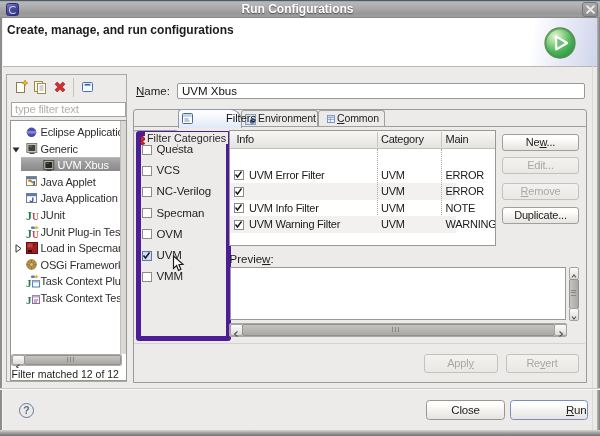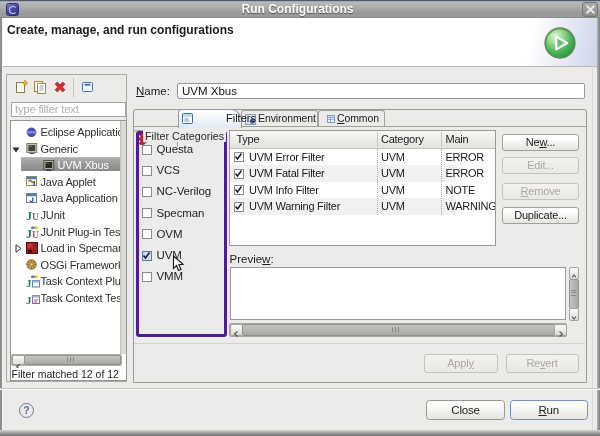--- a/index.html
+++ b/index.html
@@ -48,31 +48,31 @@
     font-size:11.5px;color:#111;padding-left:4px;line-height:14px;}
   
   #tfolder{left:133px;top:109px;width:452px;height:272px;border:1px solid #9b9995;border-radius:3px 3px 0 0;background:#ecebe9;}
   .tab{position:absolute;top:0;height:16px;border:1px solid #a2a09c;border-bottom:none;border-radius:3px 3px 0 0;
     font-size:10.5px;letter-spacing:-0.1px;color:#222;background:#ecebe9;}
   .tab .tx{position:absolute;top:1px;white-space:nowrap;}
   #tabline{position:absolute;left:0;top:16px;width:452px;height:1px;background:#a19f9b;}
   #tabsel{position:absolute;left:44px;top:-1px;width:62px;height:18px;border:1px solid #8f9aad;border-bottom:none;
     border-radius:4px 12px 0 0;background:linear-gradient(180deg,#fdfdfe 15%,#eaf0fa 70%,#dfe8f6 100%);z-index:3;}
   
-  #gbox{position:absolute;left:2px;top:21px;width:85px;height:200px;border:3px solid #4c1d95;border-radius:3px;}
+  #gbox{position:absolute;left:2px;top:21px;width:85px;height:200px;border:5px solid #4c1d95;border-radius:3px;}
   #gboxlbl{position:absolute;left:4px;top:-4.5px;background:#ecebe9;padding:0 2px;font-size:10.8px;color:#2a2a2a;white-space:nowrap;}
   .ck{position:absolute;width:8px;height:8px;border:1px solid #8d8b88;background:#fff;}
   .ckon{border-color:#5a7ba9;background:#cfdcf1;}
   .cklbl{position:absolute;font-size:11.5px;letter-spacing:-0.1px;color:#1e1e1e;}
   
   #tbl{position:absolute;left:94.5px;top:19.5px;width:265px;height:114px;border:1px solid #9a9894;background:#fff;overflow:hidden;}
   #thead{position:absolute;left:0;top:0;width:265px;height:17px;background:linear-gradient(180deg,#f8f7f5,#e5e3e0);border-bottom:1px solid #c2c0bc;}
   .thsep{position:absolute;top:1px;width:1px;height:15px;background:#c6c4c0;}
   .th{position:absolute;top:2px;font-size:11px;letter-spacing:-0.25px;color:#1a1a1a;}
-  .trw{position:absolute;left:0;width:226px;height:16.6px;font-size:11px;letter-spacing:-0.25px;color:#1a1a1a;line-height:16.6px;}
+  .trw{position:absolute;left:0;width:226px;height:16.6px;font-size:11px;letter-spacing:-0.25px;color:#1a1a1a;line-height:16.6px;margin-top:18px;}
   .talt{background:#f2f1ef;}
   .colsep{position:absolute;top:18px;width:1px;height:66px;border-left:1px dotted #aaa8a4;}
   
   .btn{position:absolute;border:1px solid #a19f9b;border-radius:3px;background:linear-gradient(180deg,#fefefd 25%,#efedea 70%,#e6e4e0 100%);
     font-size:11px;letter-spacing:-0.2px;color:#222;text-align:center;}
   .btn.dis{border-color:#c4c2be;background:linear-gradient(180deg,#f4f2f0,#eae8e5);color:#aaa8a4;}
   
   #pvlabel{position:absolute;left:95.5px;top:143px;font-size:11.5px;color:#1c1c1c;}
   #pvbox{position:absolute;left:95.5px;top:156.5px;width:334px;height:51px;border:1px solid #9a9894;background:#fff;}
   #pvscroll{position:absolute;left:434.5px;top:156.5px;width:10px;height:53px;}
@@ -323,21 +323,21 @@
       <svg width="9" height="9" viewBox="0 0 9 9" style="position:absolute;left:-0.5px;top:-1px;">
         <path d="M1.5 4.5 L3.5 7 L7.5 1.5" stroke="#15181c" stroke-width="1.5" fill="none"></path>
       </svg>
     </div>
     <div class="cklbl" style="left:22.5px;top:139px;">UVM</div>
   <div class="ck" style="left:7.5px;top:161.7px;"></div>
     <div class="cklbl" style="left:22.5px;top:160.2px;">VMM</div>
 
   <div id="tbl">
     <div id="thead">
-      <div class="th" style="left:7px;">Type</div>
+      <div class="th" style="left:7px;">Info</div>
       <div class="th" style="left:151.5px;">Category</div>
       <div class="th" style="left:216px;">Main</div>
       <div class="thsep" style="left:147px;"></div>
       <div class="thsep" style="left:211px;"></div>
     </div>
     <div class="trw" style="top:18px;">
       <div class="ck" style="left:4px;top:3.5px;">
           <svg width="9" height="9" viewBox="0 0 9 9" style="position:absolute;left:-0.5px;top:-1px;">
             <path d="M1.5 4.5 L3.5 7 L7.5 1.5" stroke="#15181c" stroke-width="1.4" fill="none"></path>
           </svg>
@@ -345,21 +345,20 @@
       <span style="position:absolute;left:19.5px;">UVM Error Filter</span>
       <span style="position:absolute;left:151.5px;">UVM</span>
       <span style="position:absolute;left:216px;">ERROR</span>
     </div>
     <div class="trw talt" style="top:34.6px;">
       <div class="ck" style="left:4px;top:3.5px;background:#fff;">
           <svg width="9" height="9" viewBox="0 0 9 9" style="position:absolute;left:-0.5px;top:-1px;">
             <path d="M1.5 4.5 L3.5 7 L7.5 1.5" stroke="#15181c" stroke-width="1.4" fill="none"></path>
           </svg>
         </div>
-      <span style="position:absolute;left:19.5px;">UVM Fatal Filter</span>
       <span style="position:absolute;left:151.5px;">UVM</span>
       <span style="position:absolute;left:216px;">ERROR</span>
     </div>
     <div class="trw" style="top:51.2px;">
       <div class="ck" style="left:4px;top:3.5px;">
           <svg width="9" height="9" viewBox="0 0 9 9" style="position:absolute;left:-0.5px;top:-1px;">
             <path d="M1.5 4.5 L3.5 7 L7.5 1.5" stroke="#15181c" stroke-width="1.4" fill="none"></path>
           </svg>
         </div>
       <span style="position:absolute;left:19.5px;">UVM Info Filter</span>
@@ -413,13 +412,13 @@
   </div>
   <div id="sepline"></div>
   <div class="btn dis" style="left:371.5px;top:244px;width:71px;height:16.5px;line-height:16.5px;">Re<u>v</u>ert</div>
   <div class="btn dis" style="left:289.5px;top:244px;width:72px;height:16.5px;line-height:16.5px;">Appl<u>y</u></div>
 </div>
 
 <div class="abs" id="bsep"></div>
 <div class="abs" id="bsep2"></div>
 <div class="abs" id="help">?</div>
 <div class="bigbtn" style="left:426px;top:400px;width:77px;height:18px;line-height:18px;">Close</div>
-<div class="bigbtn" style="left:510px;top:400px;width:75.5px;height:18px;line-height:18px;border-color:#7590bd;"><u>R</u>un</div>
+<div class="bigbtn" style="left:510px;top:400px;width:75.5px;height:18px;line-height:18px;border-color:#7590bd;text-align:right;"><u>R</u>un</div>
 
 </body></html>

